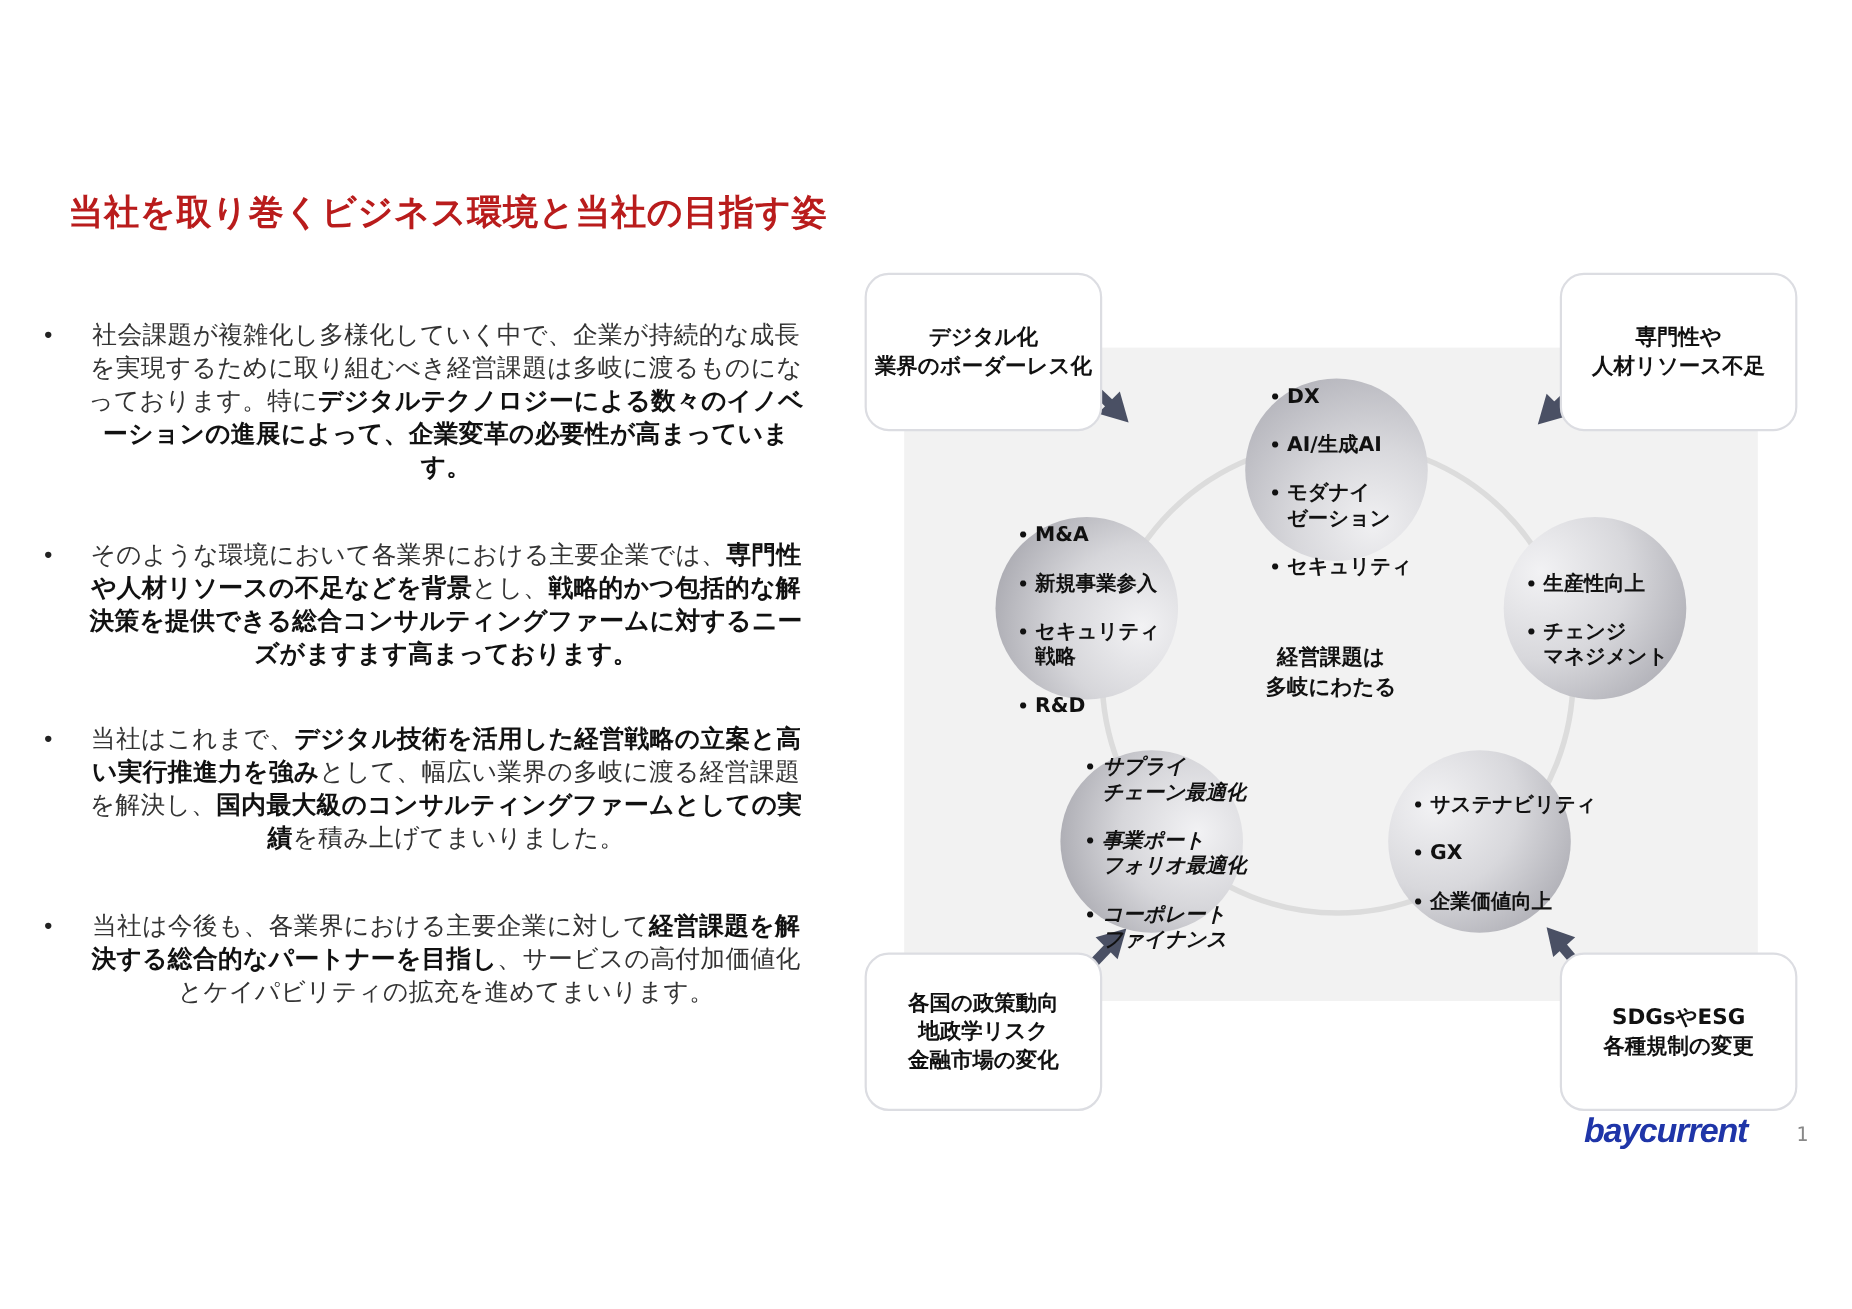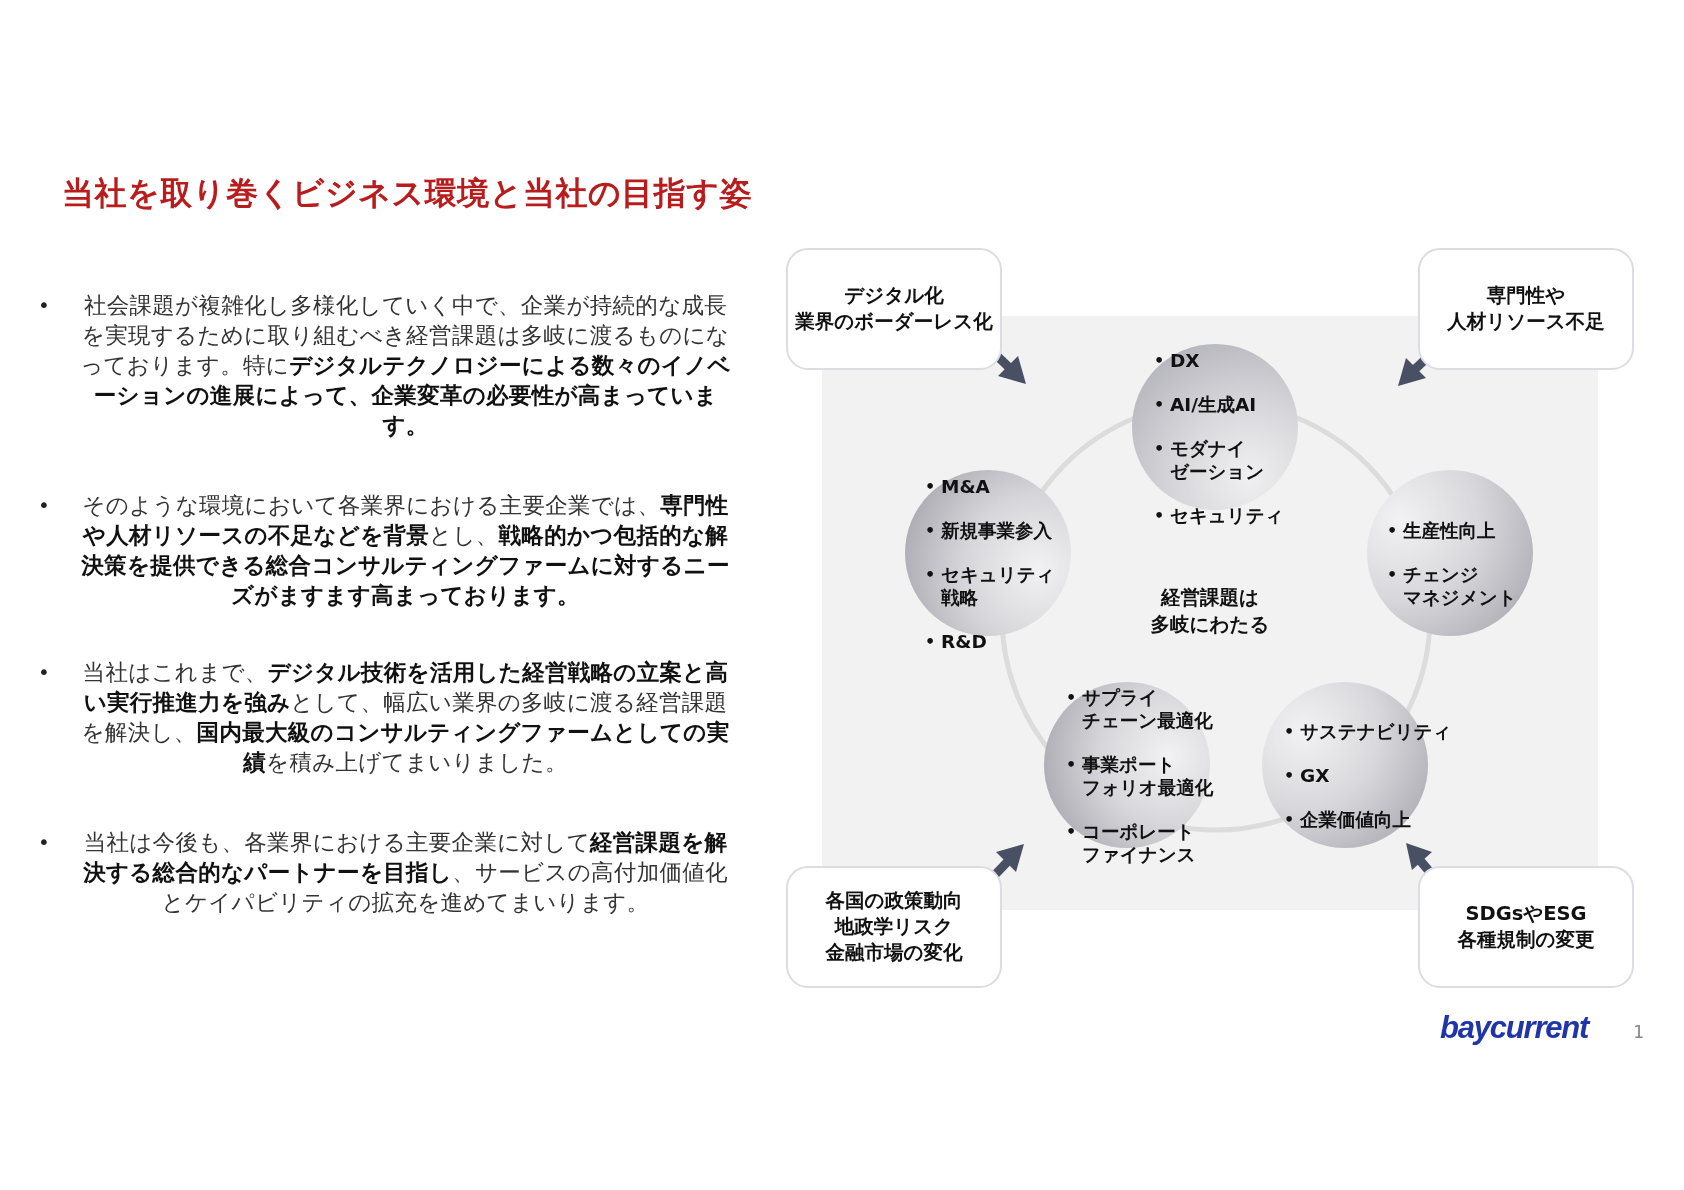--- a/index.html
+++ b/index.html
@@ -26,21 +26,21 @@
   .b3 { top: 367px; }
   .b4 { top: 537px; }
 
   .panel {
     position: absolute; left: 822px; top: 316px; width: 776px; height: 594px;
     background: #f2f2f2;
   }
   svg.diagram { position: absolute; left: 0; top: 0; width: 1684px; height: 1190px; pointer-events: none; }
 
   .cbox {
-    position: absolute; width: 216px; height: 122px;
+    position: absolute; width: 216px; height: 144px;
     background: #ffffff; border: 2.5px solid #dcdde2; border-radius: 22px;
     display: flex; align-items: center; justify-content: center; text-align: center;
     font-size: 19.5px; font-weight: bold; line-height: 26px; color: #111;
   }
   .cbox span { display: block; white-space: nowrap; }
   .tl { left: 786px; top: 248px; }
   .tr { left: 1418px; top: 248px; }
   .bl { left: 786px; top: 866px; }
   .br { left: 1418px; top: 866px; }
 
@@ -53,22 +53,22 @@
   .circle li { position: relative; padding-left: 16px; white-space: nowrap; margin-top: 21px; }
   .circle li::before { content: "•"; position: absolute; left: 0; top: 0; font-size: 16px; }
   .circle li .l2 { display: block; }
 
   .c-top { left: 1132px; top: 344px;
     background: radial-gradient(circle at 70% 80%, #f0f0f2 0%, #d8d8dc 40%, #a8a8b0 100%); padding-left: 22px; }
   .c-left { left: 905px; top: 470px;
     background: radial-gradient(circle at 80% 60%, #f2f2f4 0%, #d6d6da 45%, #9a9aa2 100%); padding-left: 20px; }
   .c-right { left: 1367px; top: 470px;
     background: radial-gradient(circle at 20% 30%, #f2f2f4 0%, #d8d8dc 45%, #a0a0a8 100%); padding-left: 20px; }
-  .c-bl { left: 1044px; top: 682px;
-    background: radial-gradient(circle at 75% 45%, #f2f2f4 0%, #d6d6da 45%, #9a9aa2 100%); padding-left: 22px; }
+  .c-bl { left: 964px; top: 682px;
+    background: radial-gradient(circle at 75% 45%, #f2f2f4 0%, #d6d6da 45%, #9a9aa2 100%); padding-left: 22px; font-style: italic; }
   .c-br { left: 1262px; top: 682px;
     background: radial-gradient(circle at 25% 30%, #f2f2f4 0%, #d8d8dc 45%, #9e9ea6 100%); padding-left: 22px; }
 
   .center-label {
     position: absolute; left: 1130px; top: 584px; width: 160px; text-align: center;
     font-size: 19.5px; font-weight: bold; line-height: 27px; color: #111;
   }
   .center-label span { display: block; text-align: center; }
 
   .logo {

